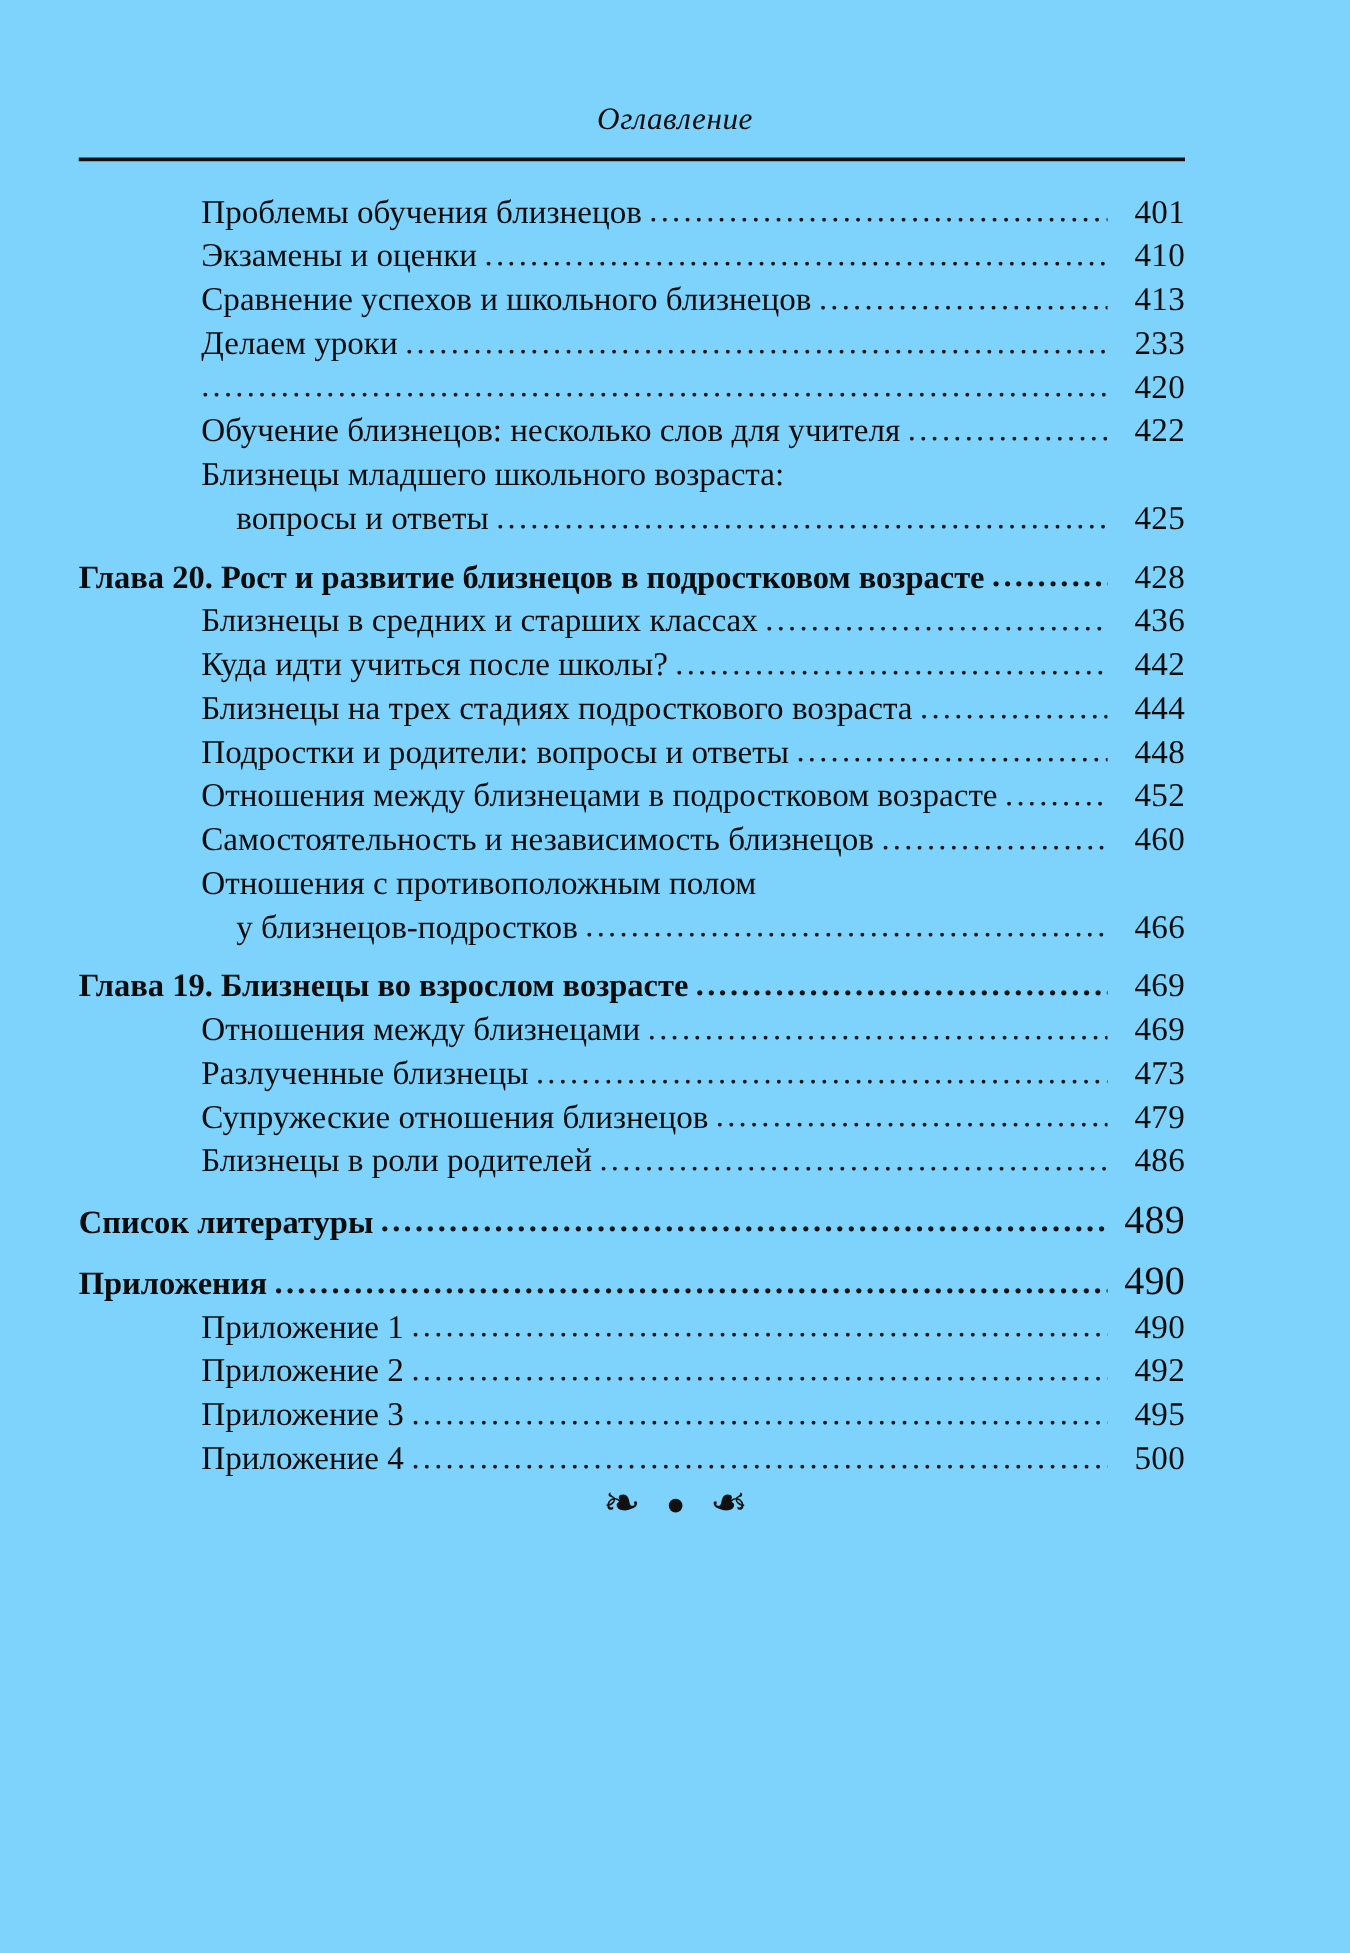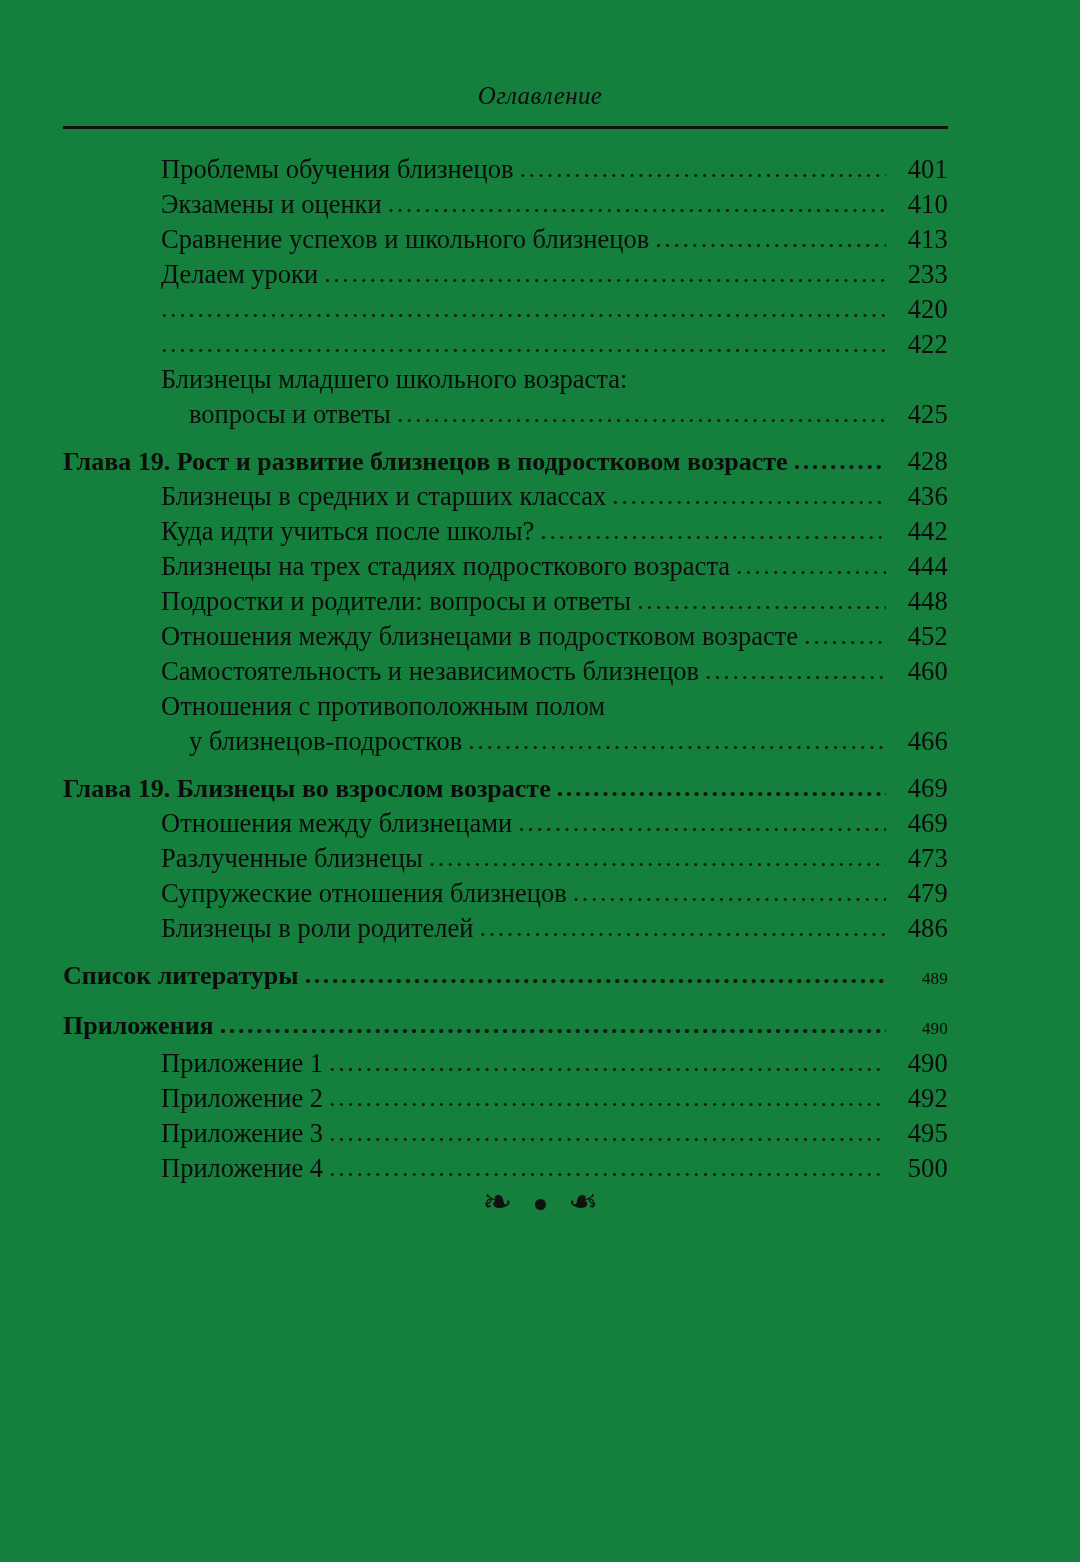--- a/index.html
+++ b/index.html
@@ -12,21 +12,21 @@
     height: 1562px;
     position: relative;
     font-family: "Liberation Serif", "DejaVu Serif", serif;
     color: #0c0c0c;
     overflow: hidden;
   }
 
   .page {
     position: absolute;
     inset: 0;
-    background: #15803d;
+    background: #7dd3fc;
   }
 
   
   .running-head {
     position: absolute;
     top: 82px;
     left: 0;
     width: 1080px;
     text-align: center;
     font-style: italic;
@@ -91,21 +91,21 @@
     font-size: 26px;
   }
   .lvl-chapter .page-no { font-weight: normal; font-size: 26.5px; }
 
   .lvl-section {
     font-weight: bold;
     margin-top: 12px;
     font-size: 26px;
     justify-content: center;
   }
-  .lvl-section .page-no { font-weight: normal; font-size: 17px; }
+  .lvl-section .page-no { font-weight: normal; font-size: 32px; }
 
   .lvl-entry {
     padding-left: 98px;
   }
 
   .lvl-cont {
     padding-left: 98px;
   }
   .lvl-cont .label { padding-left: 28px; }
 
@@ -172,35 +172,36 @@
       <div class="toc-line lvl-entry">
         <span class="label">Делаем уроки</span>
         <span class="leader">...............................................................................................................................................................</span>
         <span class="page-no">233</span>
       </div>
       <div class="toc-line lvl-entry">
         <span class="leader">...............................................................................................................................................................</span>
         <span class="page-no">420</span>
       </div>
       <div class="toc-line lvl-entry">
+        <span class="label">Обучение близнецов: несколько слов для учителя</span>
         <span class="leader">...............................................................................................................................................................</span>
         <span class="page-no">422</span>
       </div>
       <div class="toc-line lvl-entry no-leader">
         <span class="label">Близнецы младшего школьного возраста:</span>
         <span class="leader">...............................................................................................................................................................</span>
         <span class="page-no"></span>
       </div>
       <div class="toc-line lvl-cont">
         <span class="label">вопросы и ответы</span>
         <span class="leader">...............................................................................................................................................................</span>
         <span class="page-no">425</span>
       </div>
       <div class="toc-line lvl-chapter">
-        <span class="label">Глава 19. Рост и развитие близнецов в подростковом возрасте</span>
+        <span class="label">Глава 20. Рост и развитие близнецов в подростковом возрасте</span>
         <span class="leader">...............................................................................................................................................................</span>
         <span class="page-no">428</span>
       </div>
       <div class="toc-line lvl-entry">
         <span class="label">Близнецы в средних и старших классах</span>
         <span class="leader">...............................................................................................................................................................</span>
         <span class="page-no">436</span>
       </div>
       <div class="toc-line lvl-entry">
         <span class="label">Куда идти учиться после школы?</span>

